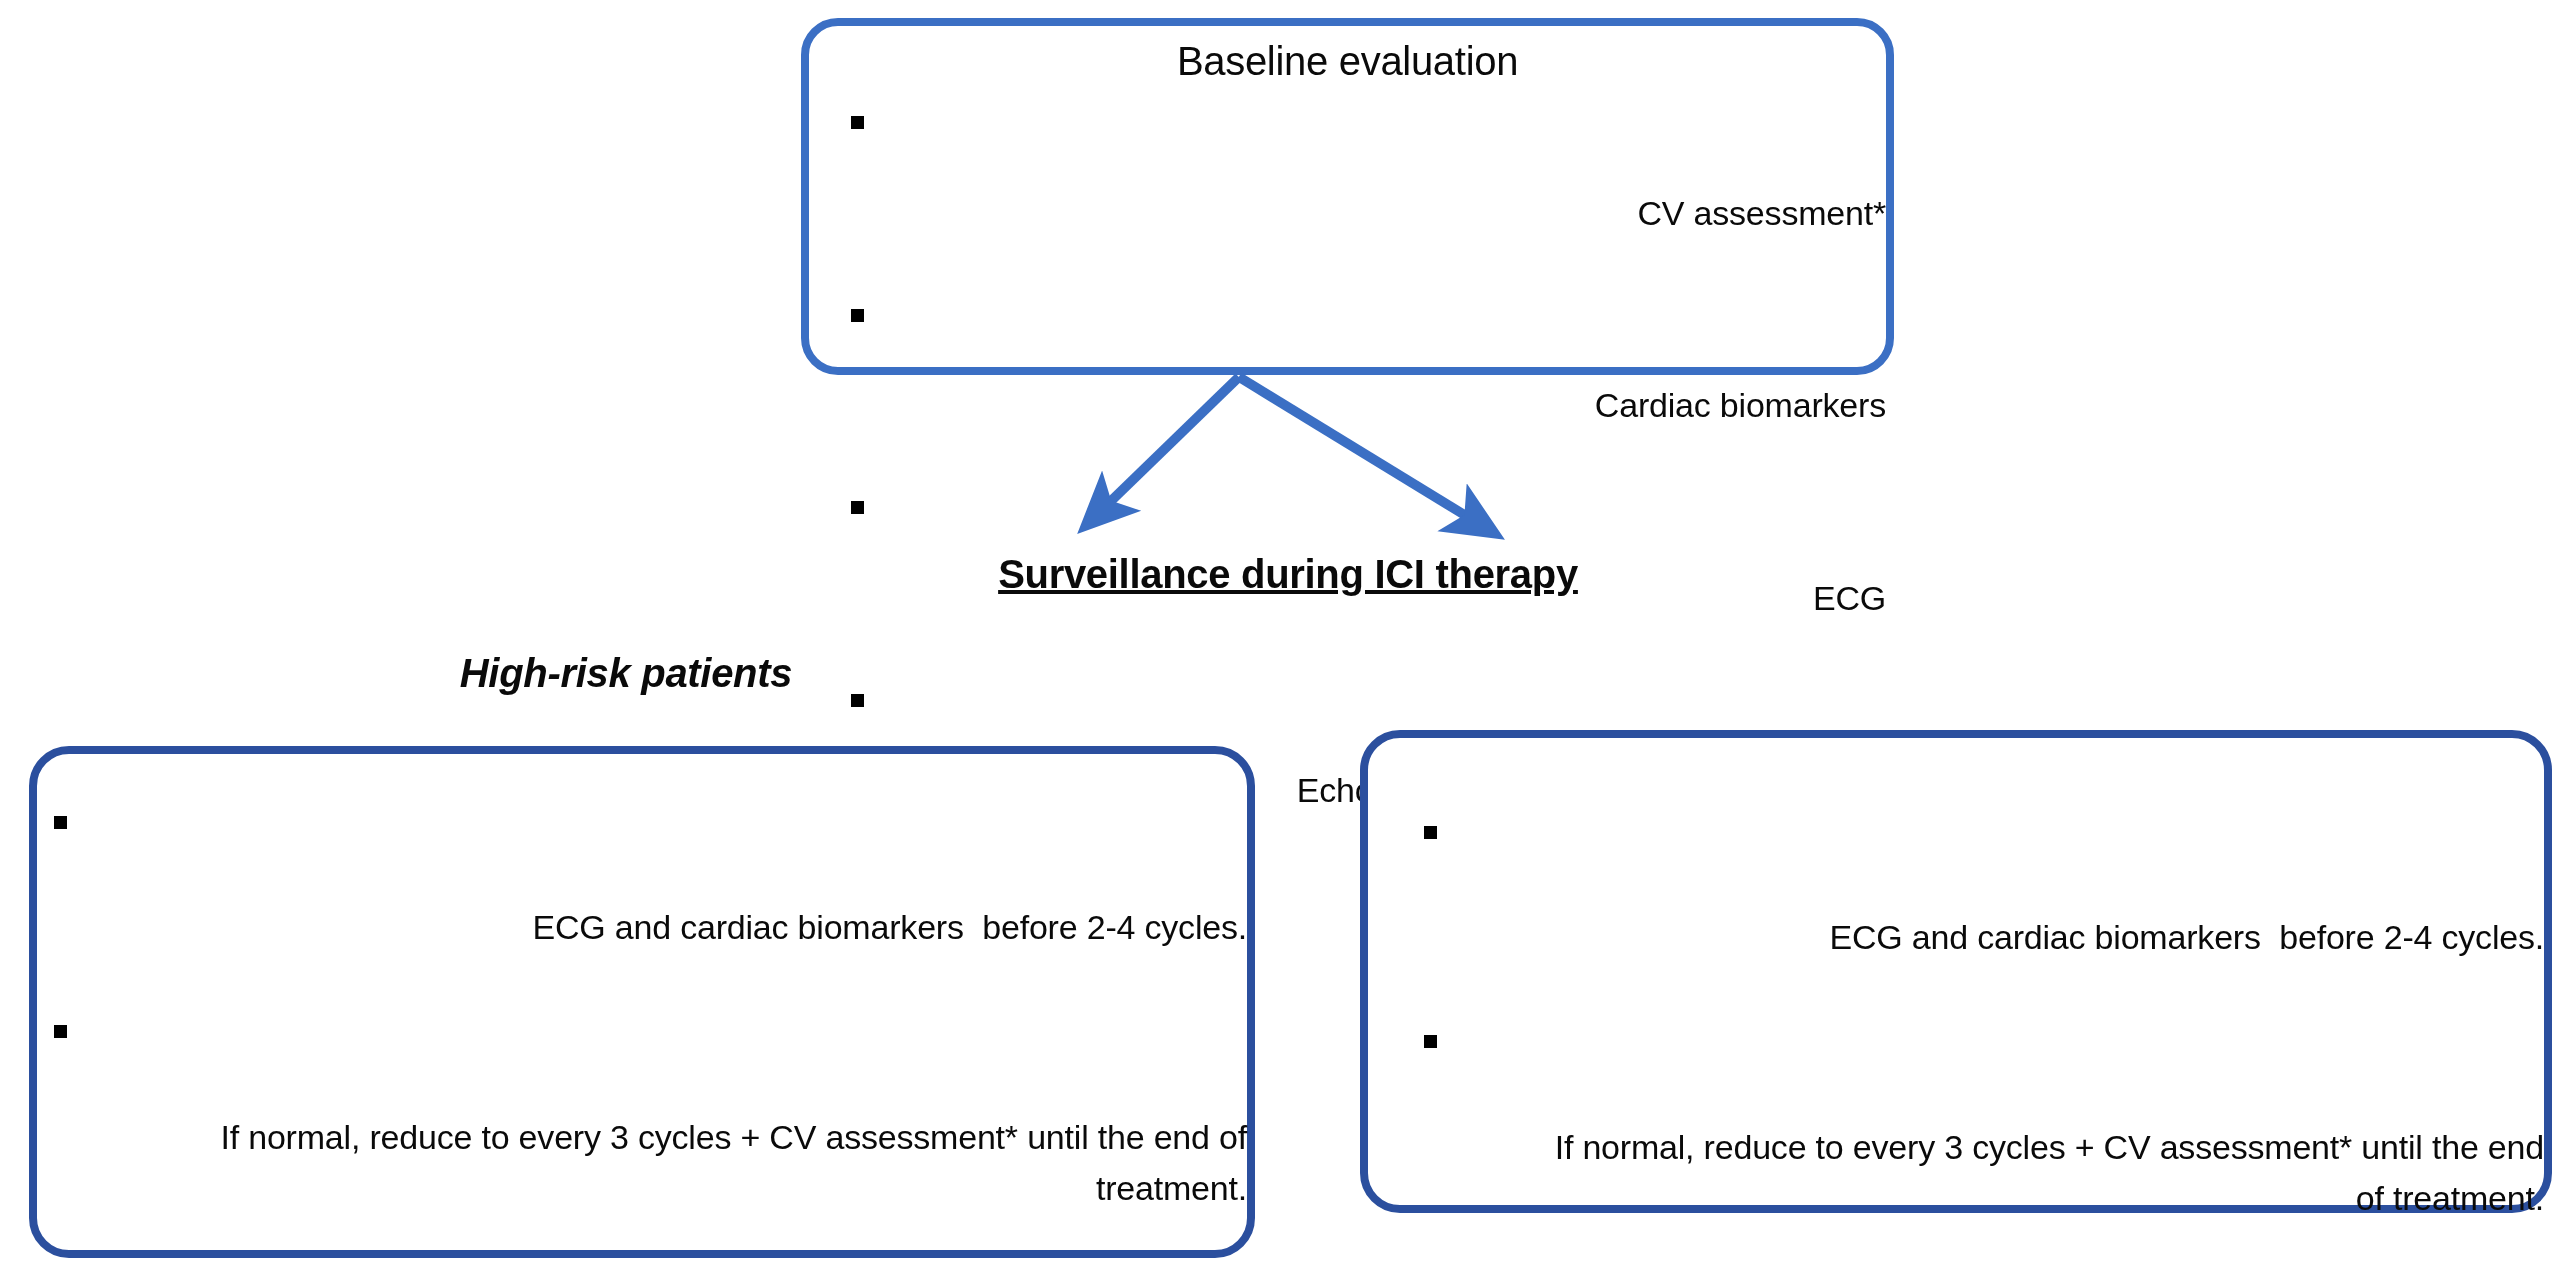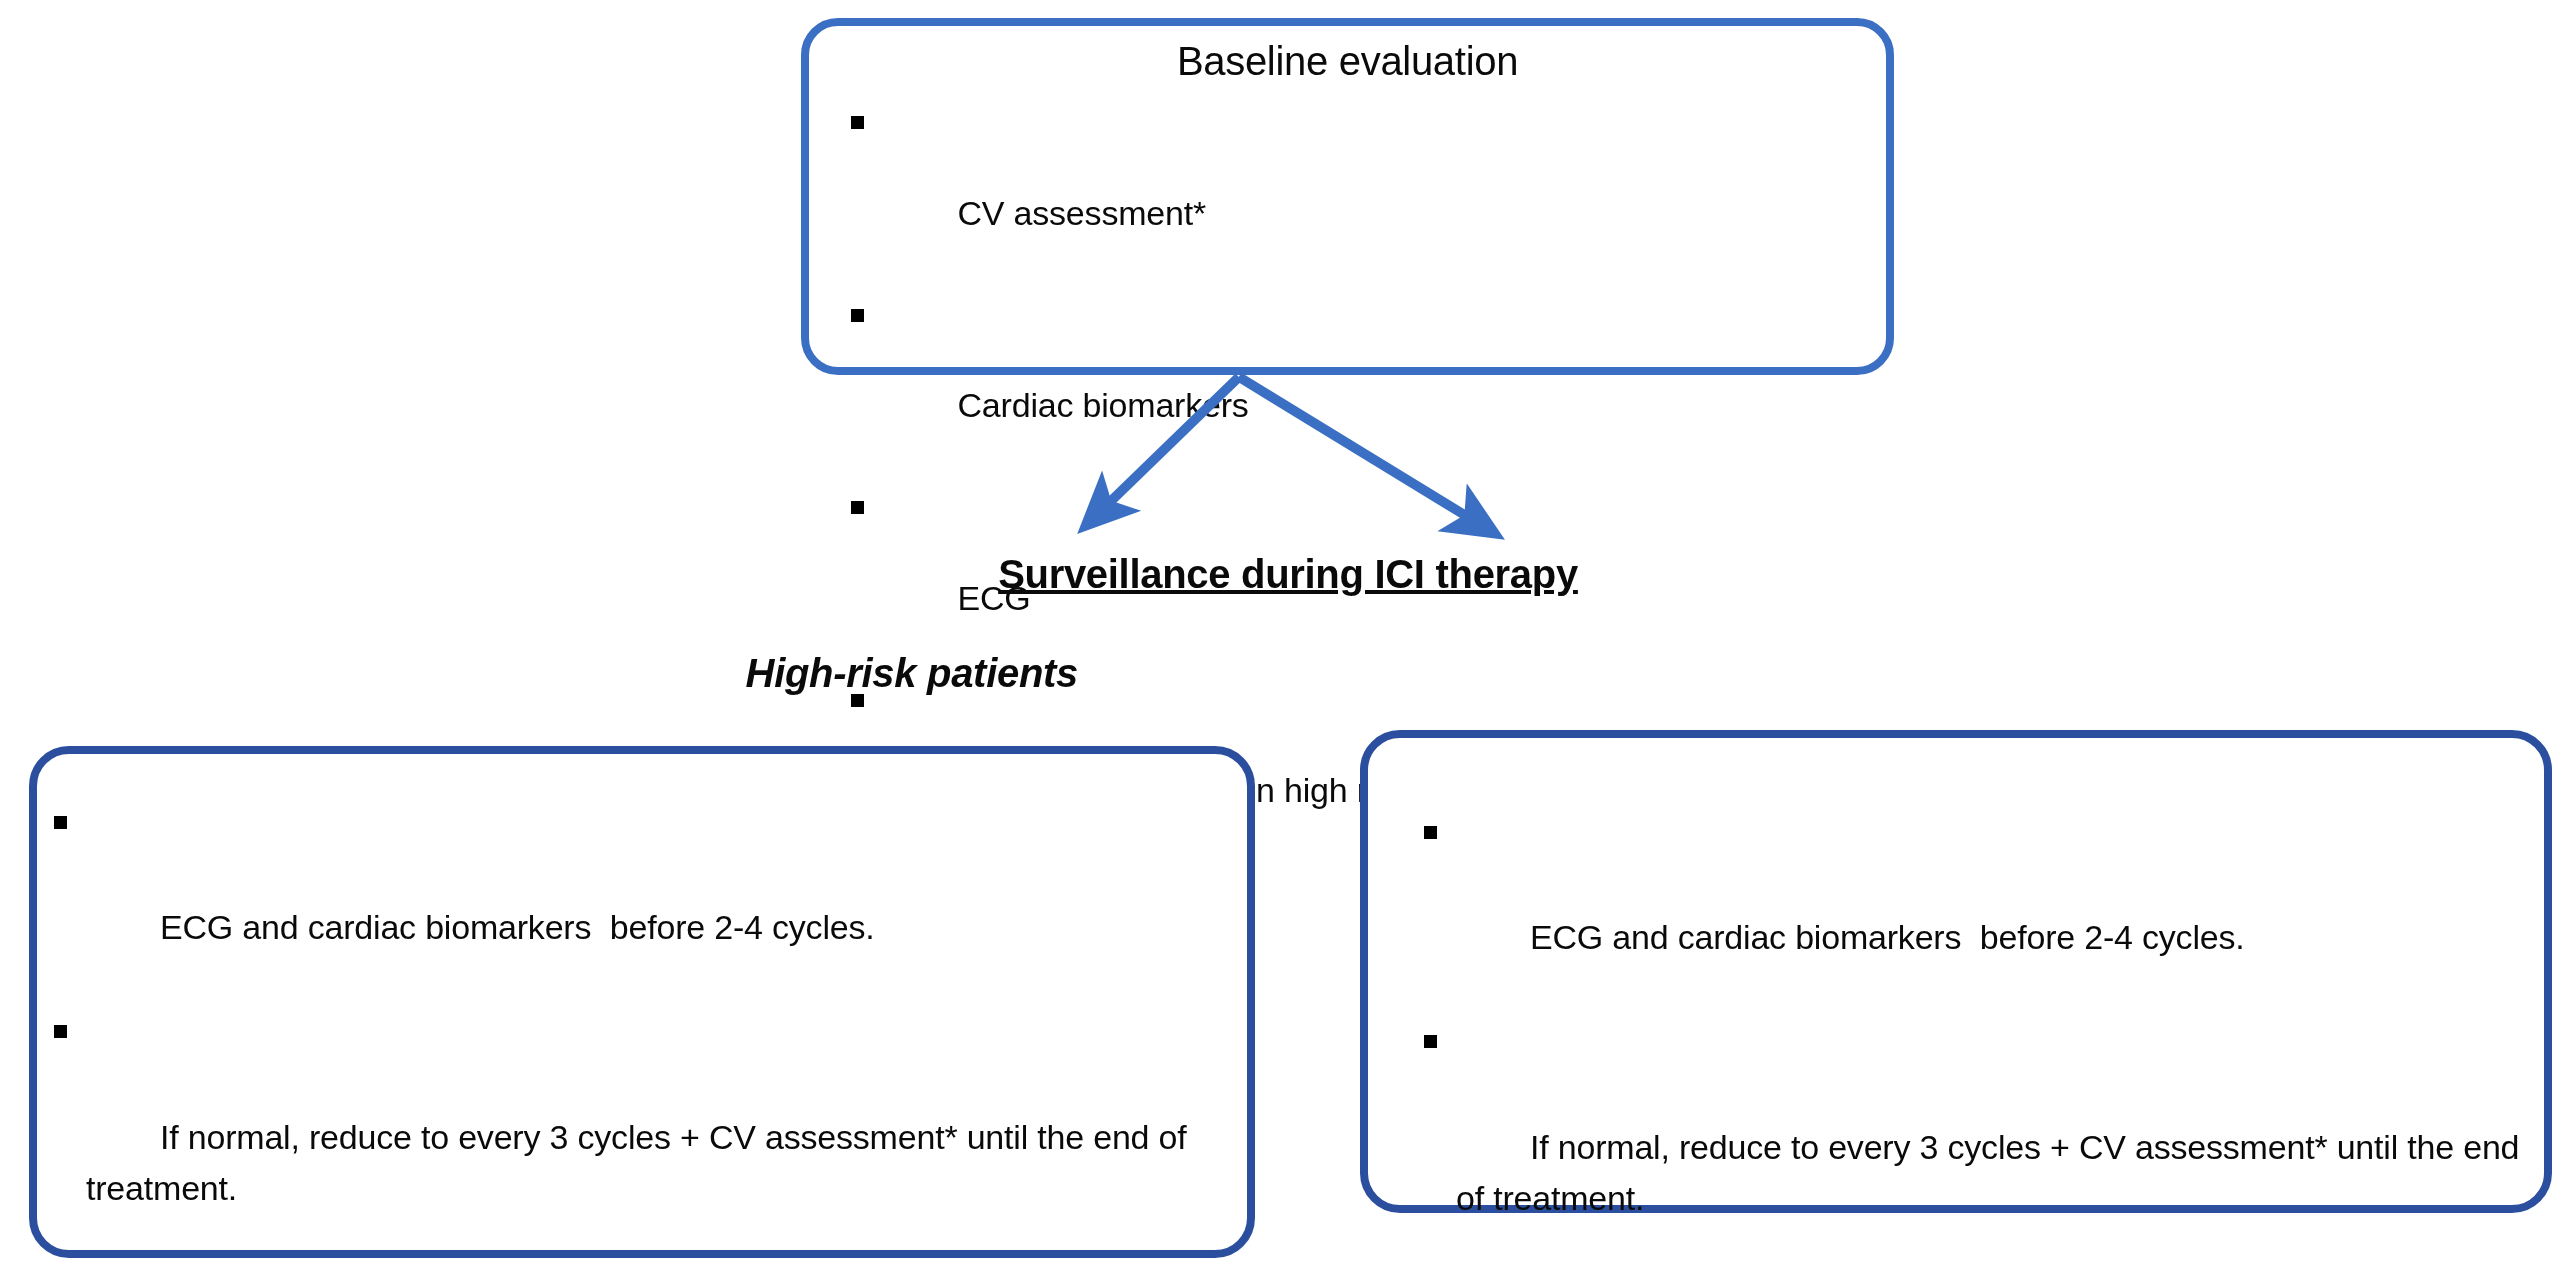--- a/index.html
+++ b/index.html
@@ -54,30 +54,31 @@
     text-decoration:underline;
   }
   .col-heading{
     position:absolute;
     top:651px;
     font-size:40px;
     font-weight:bold;
     font-style:italic;
     color:#0a0a0a;
     letter-spacing:-0.3px;
-    text-align:right;
+    text-align:center;
   }
   #high-risk-heading{ left:174px; width:904px; }
   #low-risk-heading{  left:1492px; width:904px; }
 
   
   ul.bullets{
     list-style:none;
     margin:0;
     padding:0;
+    text-align:right;
   }
   ul.bullets li{
     position:relative;
     padding-left:50px;
     color:#0a0a0a;
     font-size:34px;
     line-height:1.52;
     margin-bottom:2.6px;
     letter-spacing:-0.2px;
     white-space:pre-wrap;

